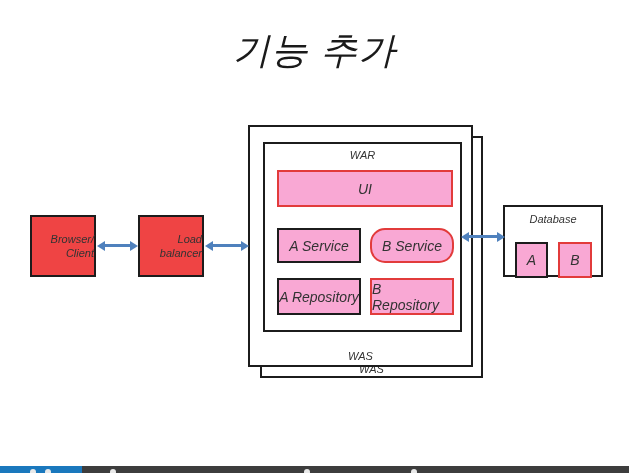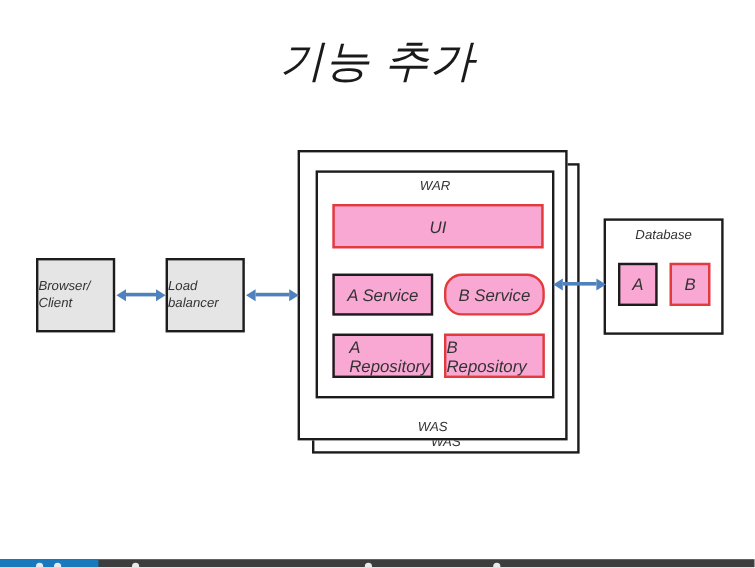--- a/index.html
+++ b/index.html
@@ -14,22 +14,22 @@
   #stage{
     position:relative;width:629px;height:473px;background:#ffffff;overflow:hidden;
     font-family:"Liberation Sans", sans-serif;color:var(--text);
   }
   .abs{position:absolute;box-sizing:border-box;font-style:italic;}
   #slide-title{
     top:28px;left:0;width:629px;text-align:center;
     font-size:37px;line-height:46px;color:#1a1a1a;letter-spacing:1px;
   }
   .node{
-    background:#e5e5e5;border:2.5px solid var(--box-border);
-    display:flex;flex-direction:column;align-items:flex-start;justify-content:center;
+    background:#ef4444;border:2.5px solid var(--box-border);
+    display:flex;flex-direction:column;align-items:flex-end;justify-content:center;
     font-size:11px;line-height:14px;text-align:center;
   }
   .frame{background:#fff;border:2px solid var(--box-border);}
   .inner-box{
     background:#f9a8d4;border:2px solid var(--box-border);
     display:flex;align-items:center;justify-content:center;
     font-size:14px;text-align:left;
   }
   .inner-box.red{border-color:var(--highlight-border);}
   .frame-label{
@@ -96,35 +96,35 @@
   </div>
 
   <div class="abs inner-box" style="left:277px;top:228px;width:84px;height:35px;z-index:4;">
     <span>A Service</span>
   </div>
 
   <div class="abs inner-box red" style="left:370px;top:228px;width:84px;height:35px;z-index:4;border-radius:15px;">
     <span>B Service</span>
   </div>
 
-  <div class="abs inner-box" style="left:277px;top:278px;width:84px;height:37px;z-index:4;padding-left:12px;">
+  <div class="abs inner-box" style="left:277px;top:278px;width:84px;height:37px;z-index:4;">
     <span>A Repository</span>
   </div>
 
   <div class="abs inner-box red" style="left:370px;top:278px;width:84px;height:37px;z-index:4;">
     <span>B Repository</span>
   </div>
 
   <div class="harrow" style="left:461px;top:231px;width:44px;">
     <span class="ah l"></span>
     <span class="shaft"></span>
     <span class="ah r"></span>
   </div>
 
-  <div class="abs frame" style="left:503px;top:182px;width:100px;height:97px;z-index:3;">
+  <div class="abs frame" style="left:503px;top:205px;width:100px;height:72px;z-index:3;">
     <div class="frame-label" style="top:6px;">Database</div>
     <div class="abs inner-box" style="left:10px;top:35px;width:33px;height:36px;">
       <span>A</span>
     </div>
     <div class="abs inner-box red" style="left:53px;top:35px;width:34px;height:36px;">
       <span>B</span>
     </div>
   </div>
 
   <div class="abs" id="player-bar">

